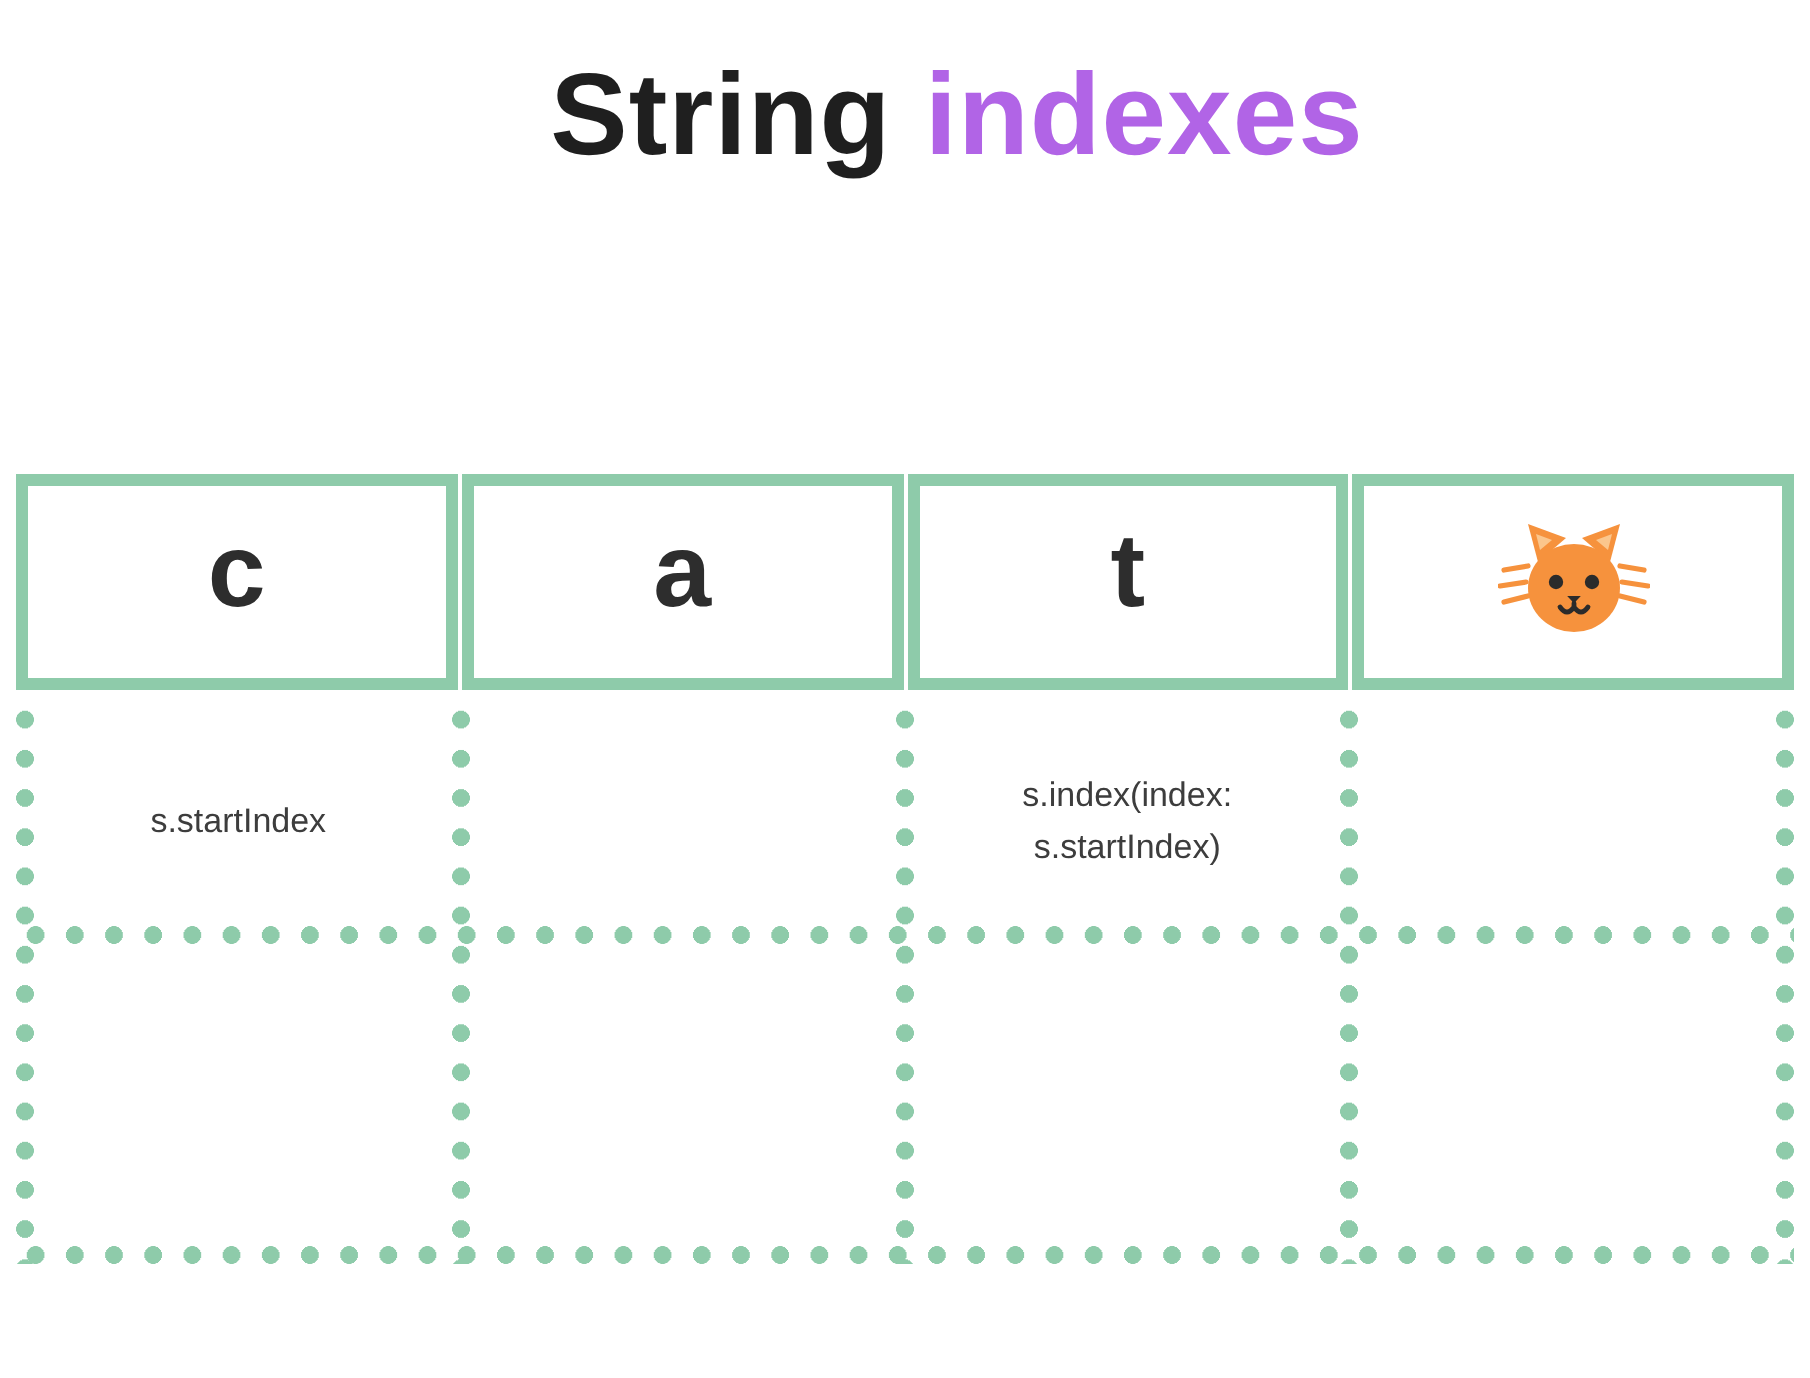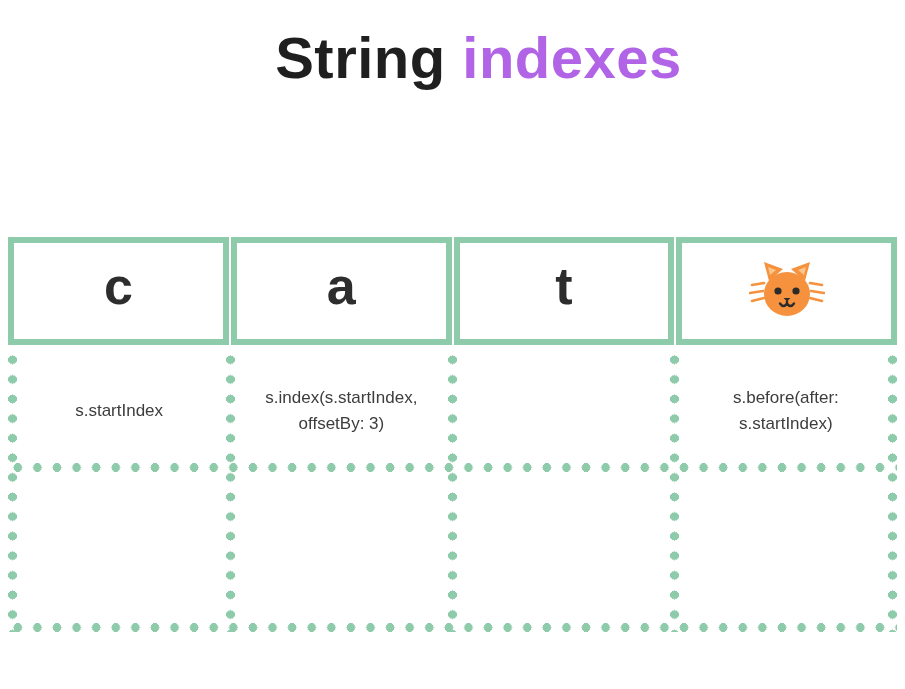--- a/index.html
+++ b/index.html
@@ -113,20 +113,19 @@
     <div class="dots-v v1"></div>
     <div class="dots-v v2"></div>
     <div class="dots-v v3"></div>
     <div class="dots-v v4"></div>
     <div class="dots-v v5"></div>
     <div class="dots-h h-mid"></div>
     <div class="dots-h h-bot"></div>
 
     <div class="cells">
       <div class="cell">s.startIndex</div>
-      <div class="cell">s.index(s.startIndex, offsetBy: 3)</div>
       <div class="cell"></div>
-      <div class="cell">s.before(after: s.startIndex)</div>
+      <div class="cell">s.index(index: s.startIndex)</div>
       <div class="cell"></div>
     </div>
   </div>
 
 </div>
 
 </body></html>

